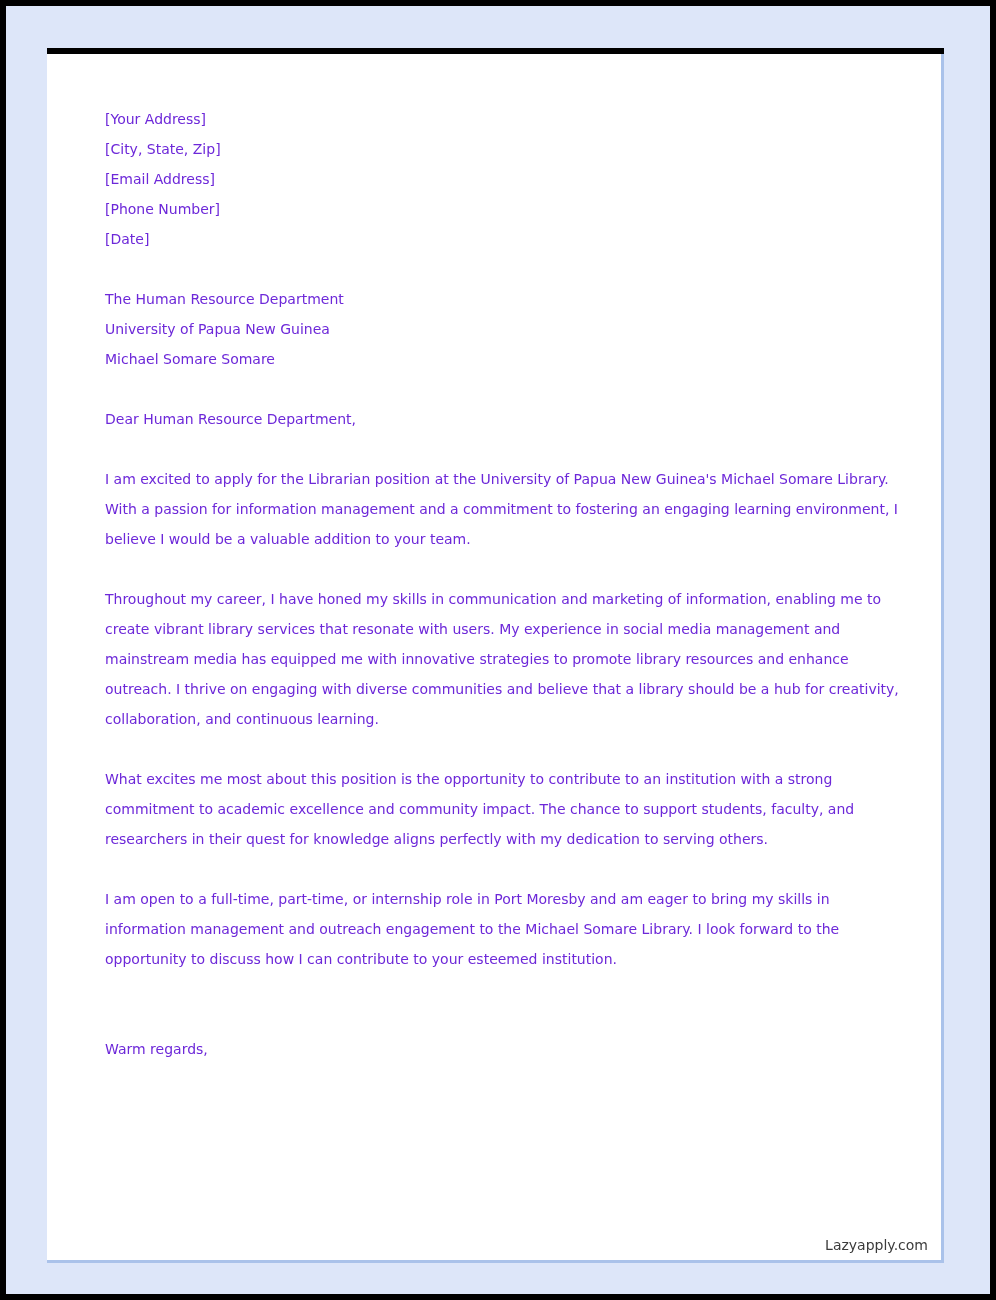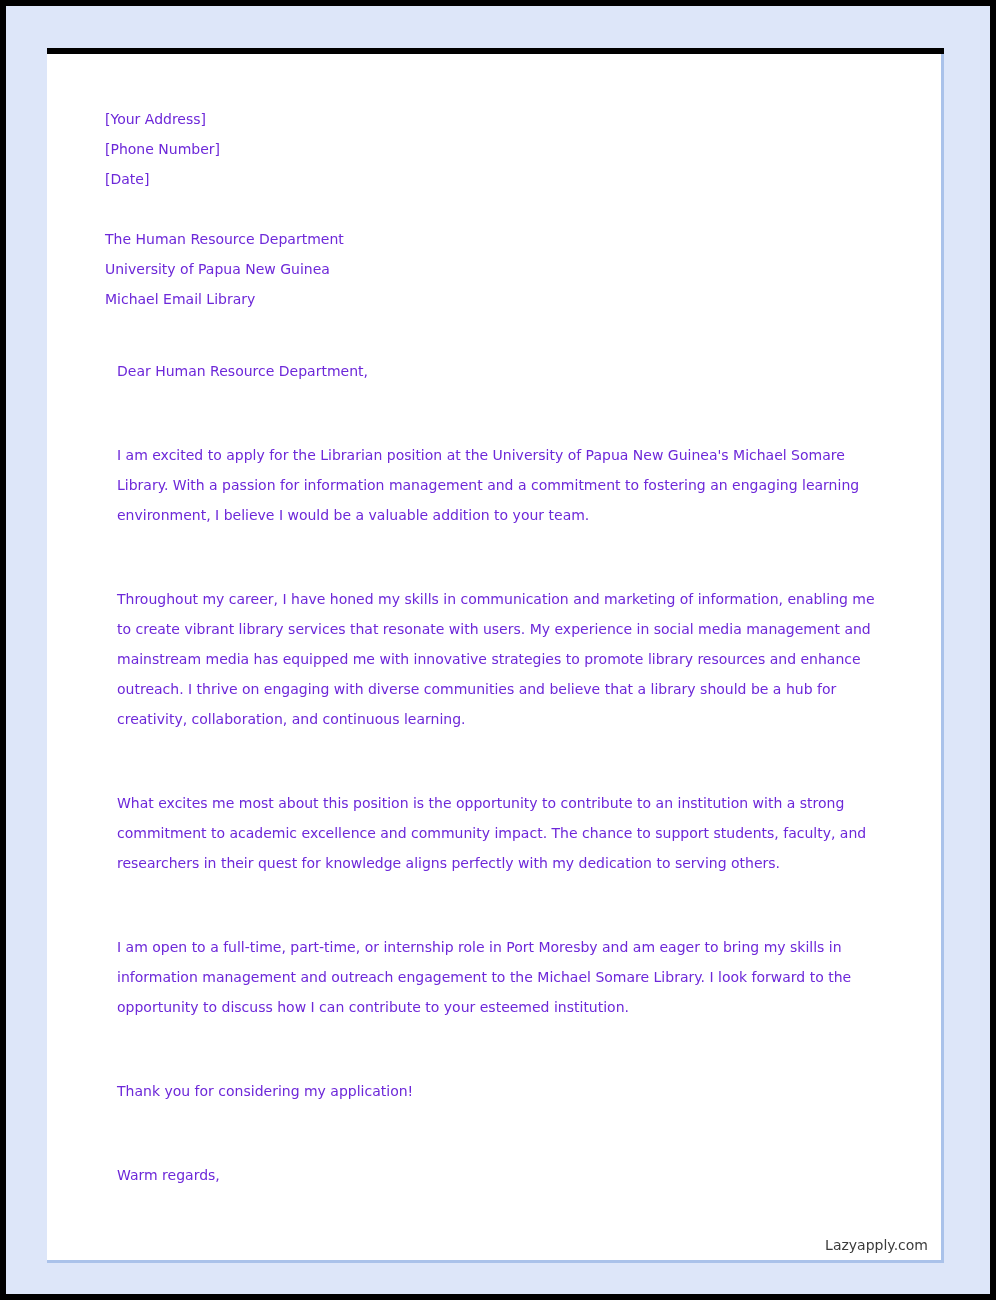--- a/index.html
+++ b/index.html
@@ -88,21 +88,21 @@
 
   .line-block {
     margin: 0;
   }
   .line-block .txt-line {
     display: block;
     white-space: nowrap;
   }
 
   .para {
-    margin: 12px;
+    margin: 0;
     text-align: left;
   }
 
   .gap {
     height: 30px;
   }
 
   
   .watermark {
     position: absolute;
@@ -123,30 +123,32 @@
     <div class="header-name">DORCAS KOMA</div>
 
     <div class="header-rule"></div>
 
     <div class="page-sheet">
 
       <div class="letter-body">
 
         <div class="line-block">
           <span class="txt-line">[Your Address]</span>
+          <span class="txt-line">[City, State, Zip]</span>
+          <span class="txt-line">[Email Address]</span>
           <span class="txt-line">[Phone Number]</span>
           <span class="txt-line">[Date]</span>
         </div>
 
         <div class="gap"></div>
 
         <div class="line-block">
           <span class="txt-line">The Human Resource Department</span>
           <span class="txt-line">University of Papua New Guinea</span>
-          <span class="txt-line">Michael Email Library</span>
+          <span class="txt-line">Michael Somare Somare</span>
         </div>
 
         <div class="gap"></div>
 
         <p class="para">Dear Human Resource Department,</p>
 
         <div class="gap"></div>
 
         <p class="para">I am excited to apply for the Librarian position at the University of Papua New Guinea's Michael Somare Library. With a passion for information management and a commitment to fostering an engaging learning environment, I believe I would be a valuable addition to your team.</p>
 
@@ -157,21 +159,20 @@
         <div class="gap"></div>
 
         <p class="para">What excites me most about this position is the opportunity to contribute to an institution with a strong commitment to academic excellence and community impact. The chance to support students, faculty, and researchers in their quest for knowledge aligns perfectly with my dedication to serving others.</p>
 
         <div class="gap"></div>
 
         <p class="para">I am open to a full-time, part-time, or internship role in Port Moresby and am eager to bring my skills in information management and outreach engagement to the Michael Somare Library. I look forward to the opportunity to discuss how I can contribute to your esteemed institution.</p>
 
         <div class="gap"></div>
 
-        <p class="para">Thank you for considering my application!</p>
 
         <div class="gap"></div>
 
         <p class="para">Warm regards,</p>
 
       </div>
 
       <div class="watermark">Lazyapply.com</div>
 
     </div>

